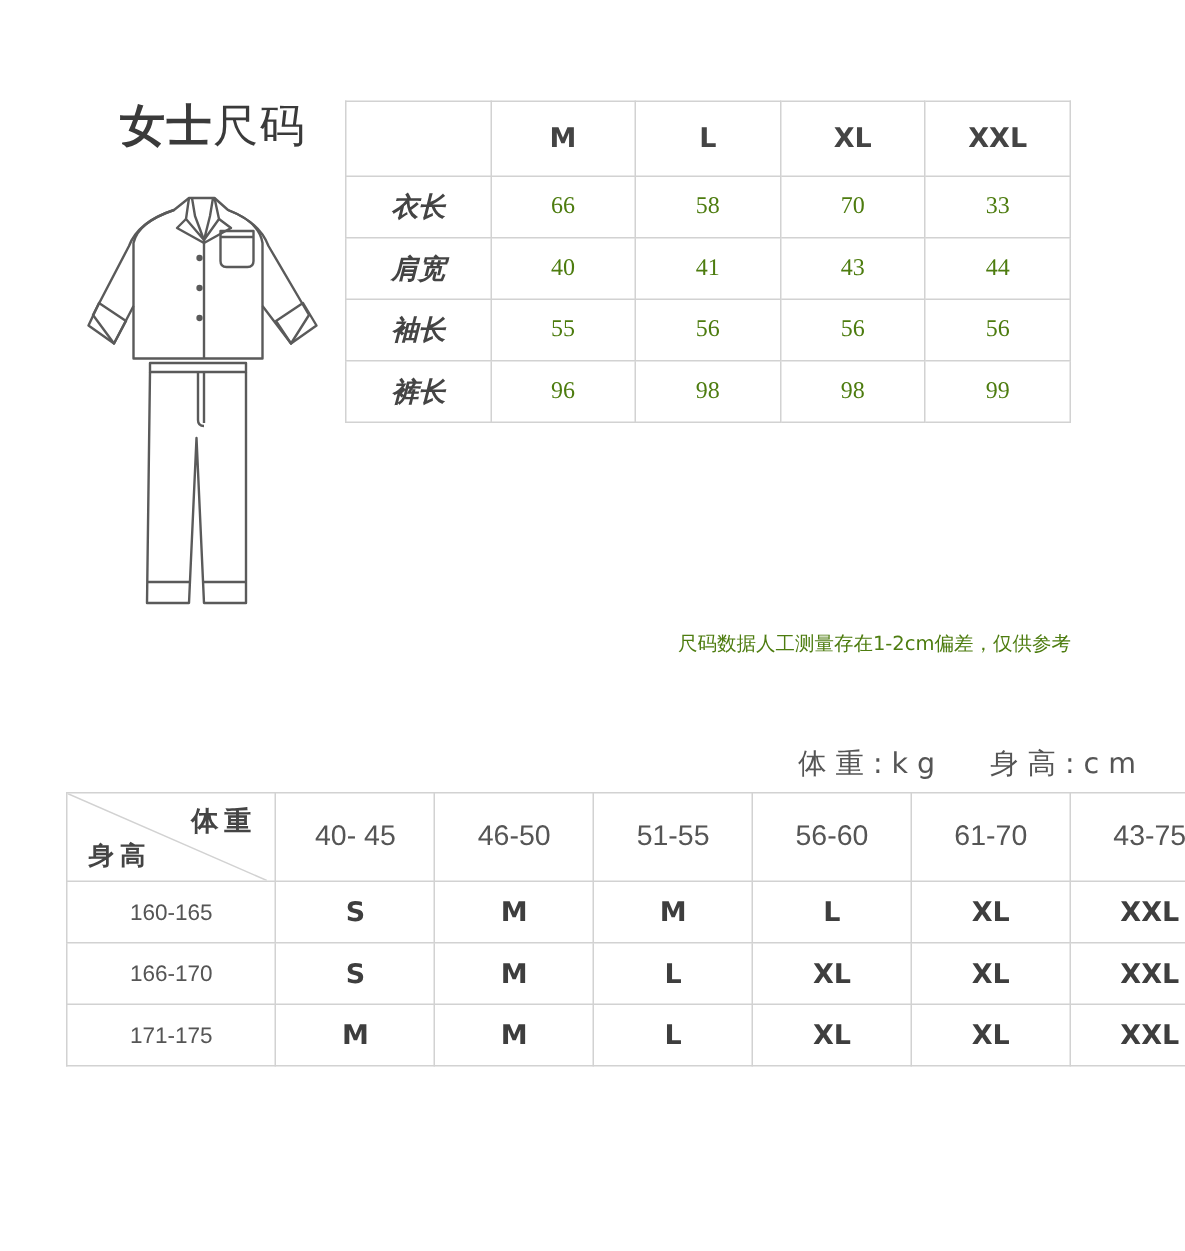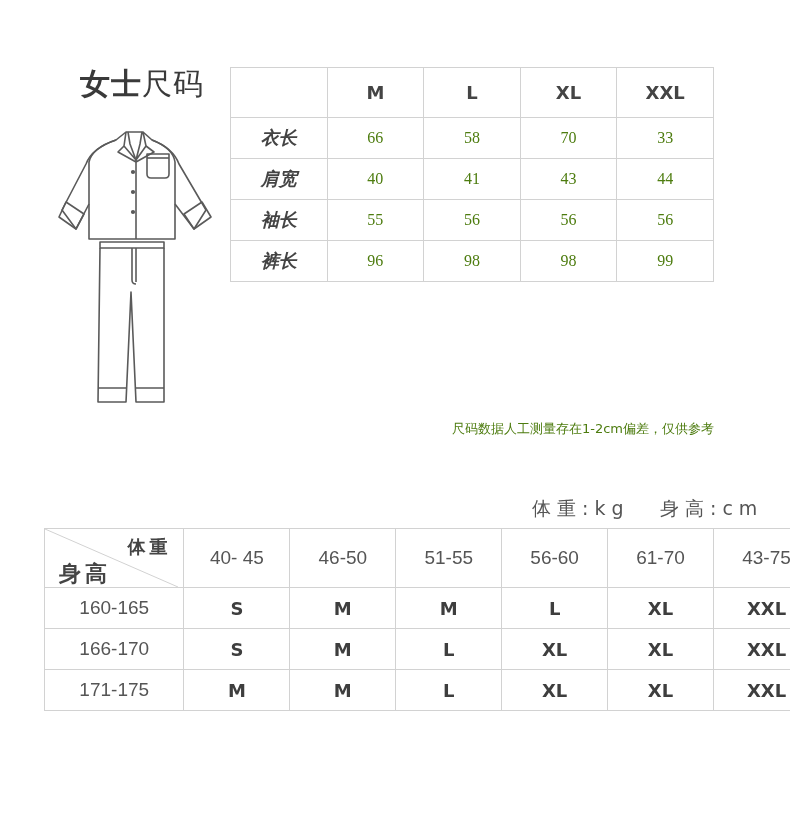--- a/index.html
+++ b/index.html
@@ -23,30 +23,30 @@
   .t1 .c { width:96px; }
 
   .note { position:absolute; right:76px; top:420px; font-size:13px; color:#4d7c0f; }
 
   .units { position:absolute; top:496px; font-size:19px; color:#555; letter-spacing:6px; }
   .units.w { left:532px; }
   .units.h { left:660px; }
 
   .t2 { left:28px; top:528px; width:776px; border:1.5px solid #4a4a4a;margin-left:16px; }
   .t2 th { height:58px; font-size:19px; color:#555; font-family:"Liberation Sans",sans-serif; }
-  .t2 td { height:40px; font-size:19px; }
+  .t2 td { height:40px; font-size:15px; }
   .t2 td.h { color:#555; font-family:"Liberation Sans",sans-serif; }
   .t2 td.s { font-weight:bold; color:#3e3e3e; font-size:18px; }
   .t2 .c0 { width:132px; position:relative; }
   .t2 .c { width:100px; }
 
   .corner { position:relative; height:58px; }
   .corner svg { position:absolute; left:0; top:0; }
   .corner .top-lbl { position:absolute; right:12px; top:6px; font-size:18px; font-weight:bold; color:#444; letter-spacing:4px; }
-  .corner .bot-lbl { position:absolute; left:14px; top:30px; font-size:22px; font-weight:bold; color:#444; letter-spacing:4px; }
+  .corner .bot-lbl { position:absolute; left:14px; top:30px; font-size:17px; font-weight:bold; color:#444; letter-spacing:4px; }
 </style>
 </head>
 <body>
 
 <div class="title">
   <span class="bold">女士</span><span class="light">尺码</span>
 </div>
 
 <div class="illustration">
   <svg width="160" height="295" viewBox="0 0 160 295" fill="none" stroke="#5a5a5a" stroke-width="1.6" stroke-linejoin="round">

